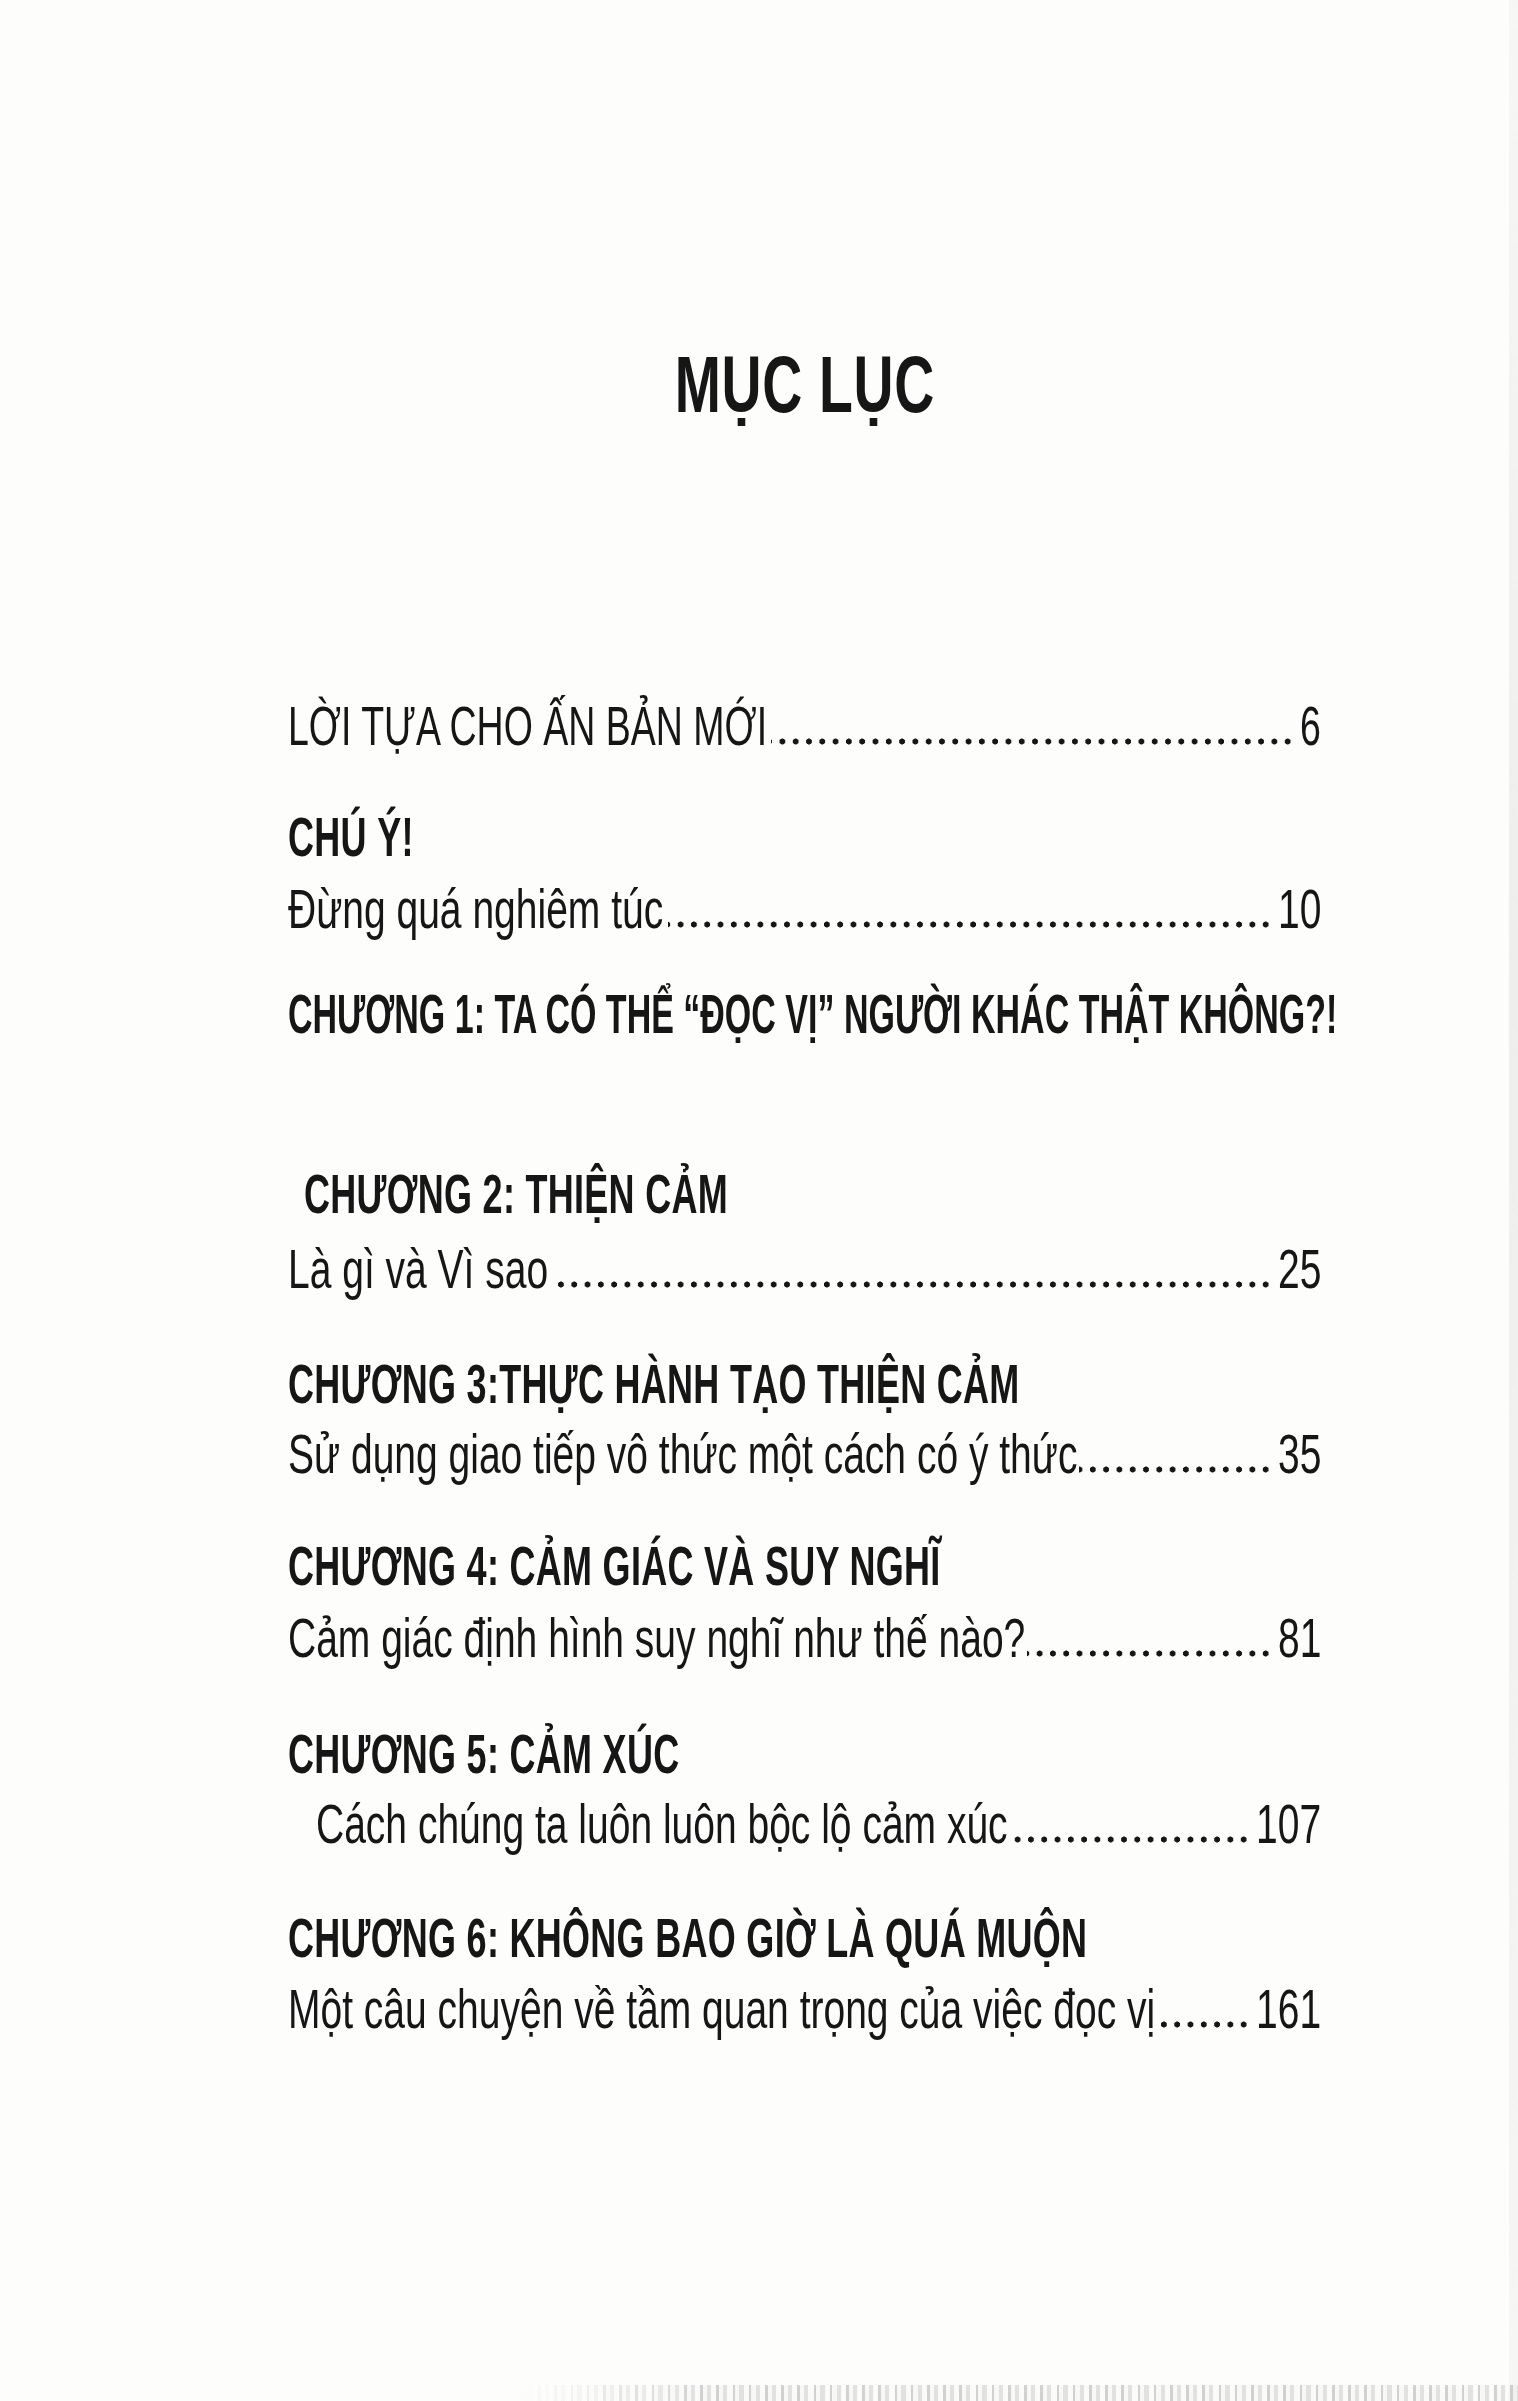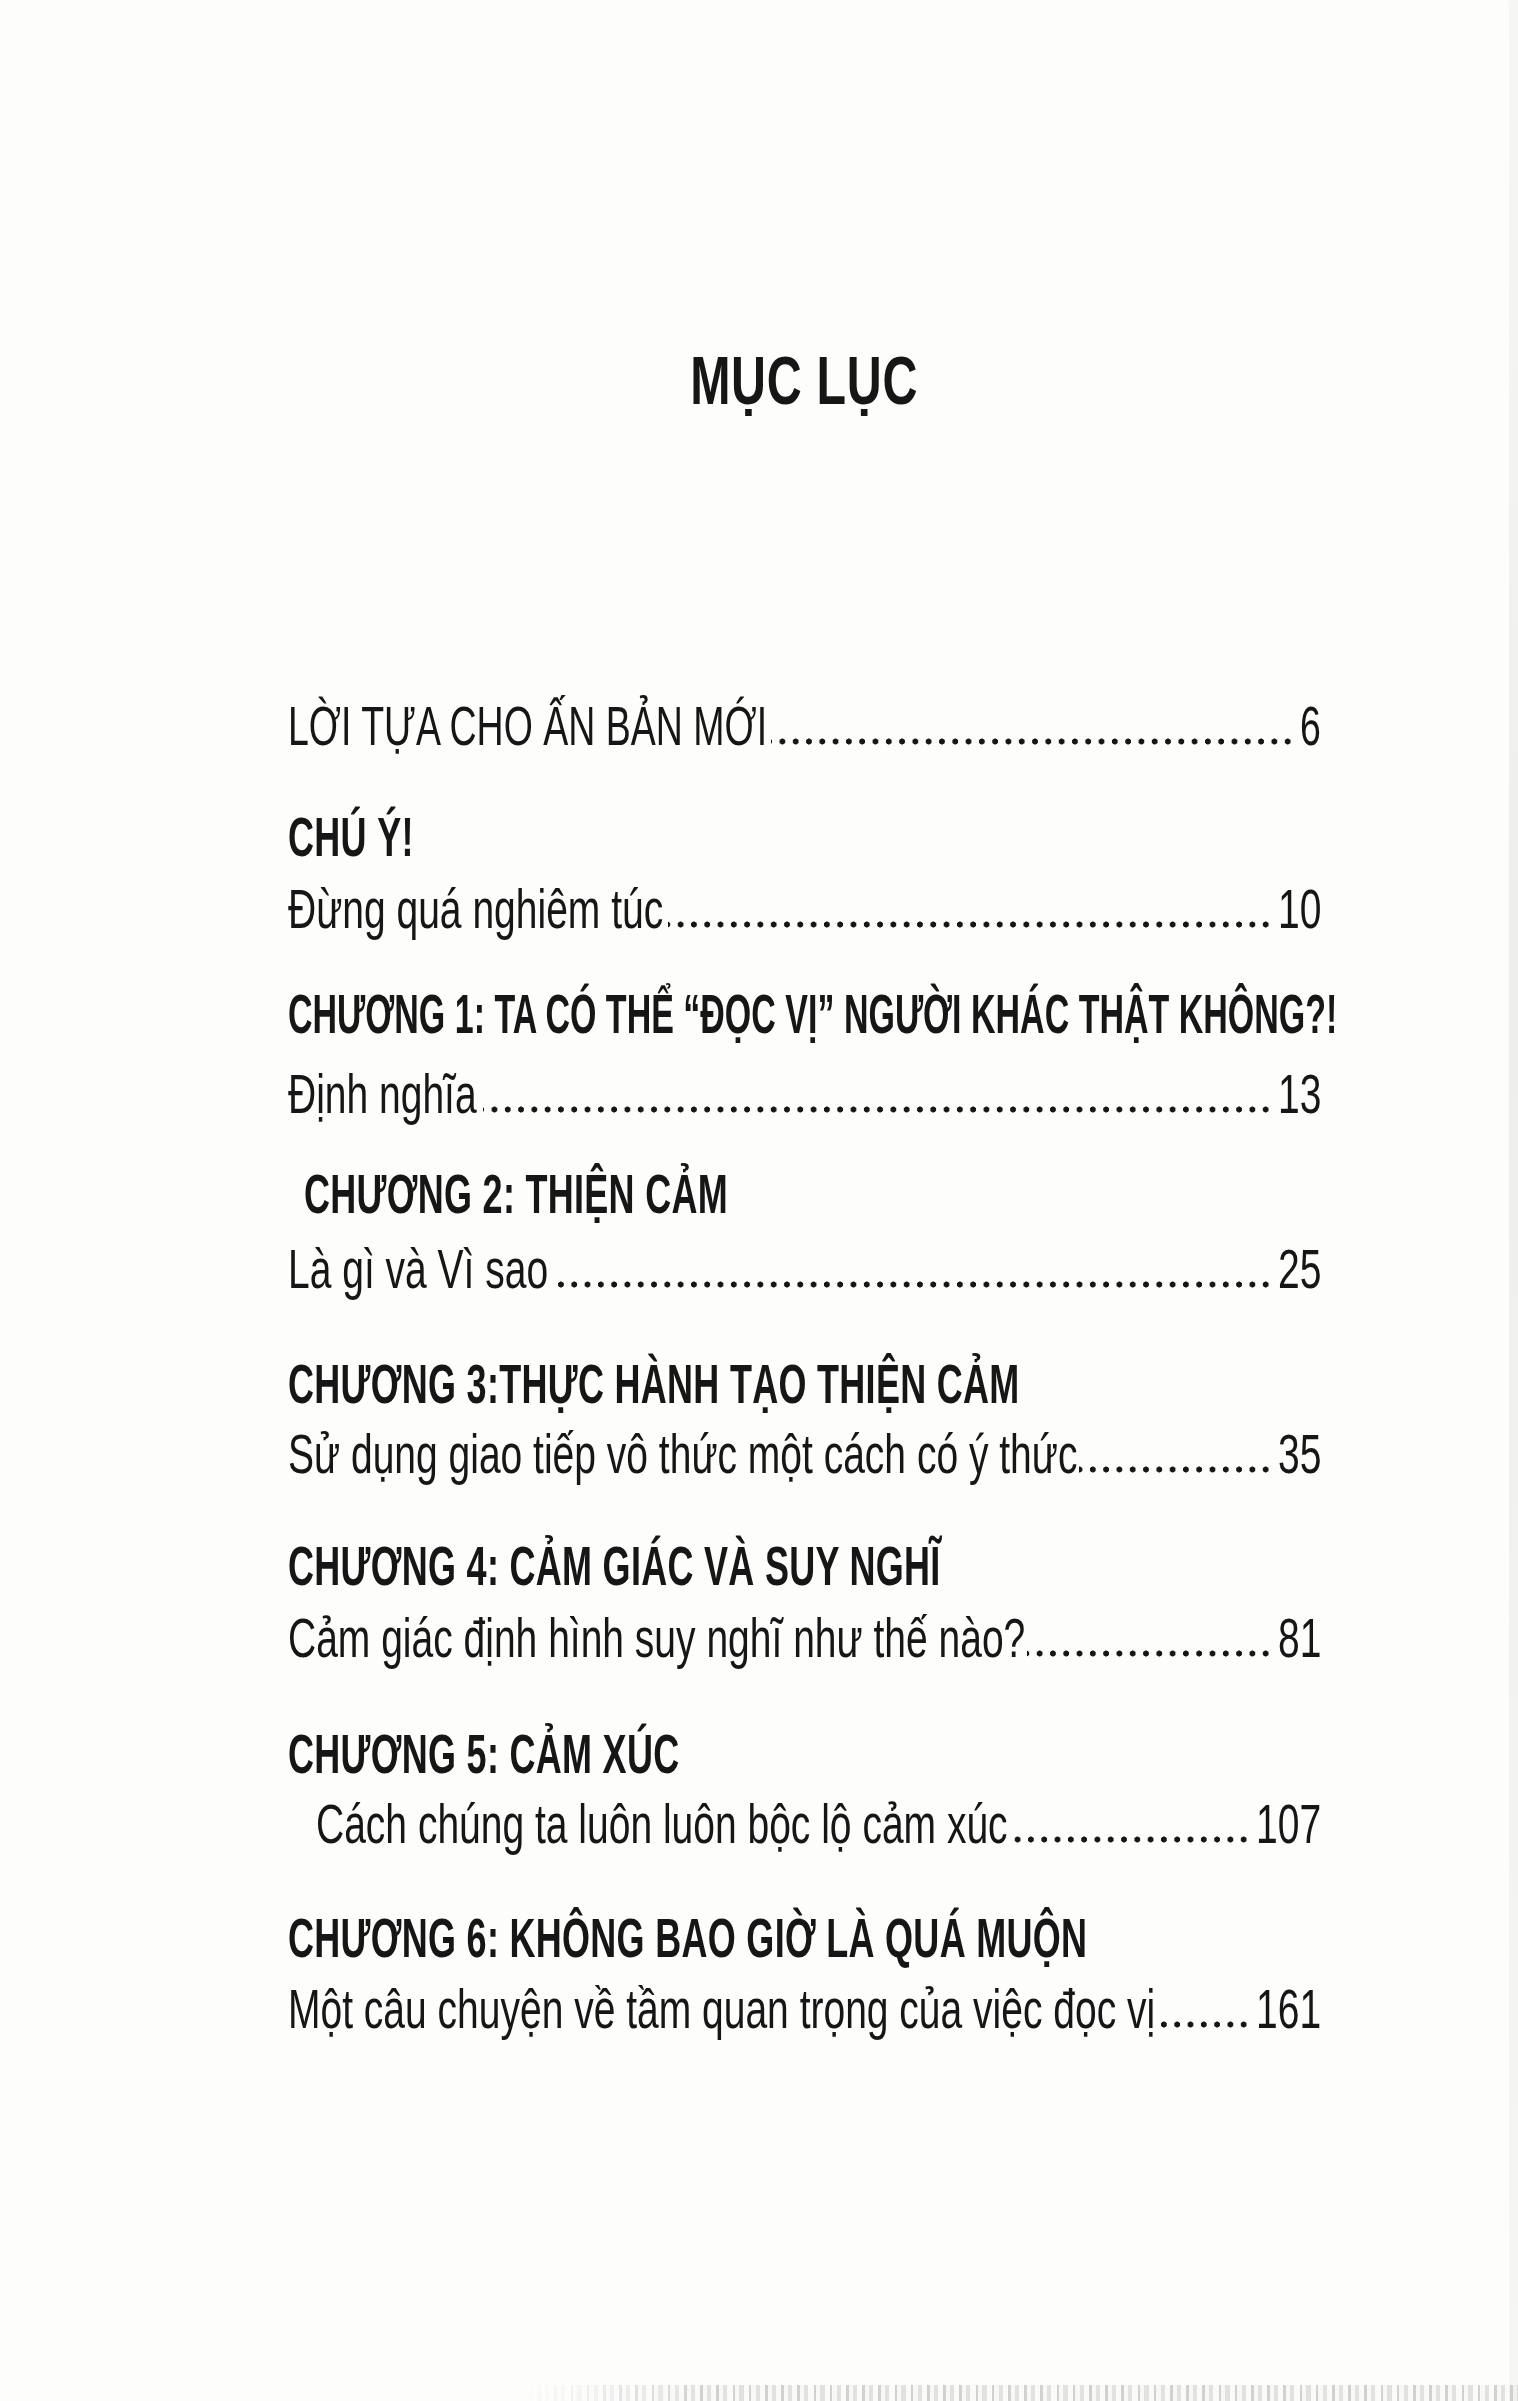--- a/index.html
+++ b/index.html
@@ -20,21 +20,21 @@
     inset: 0;
   }
   
   .toc-title {
     position: absolute;
     left: 288px;
     top: 353px;
     width: 1033px;
     height: 91px;
     text-align: center;
-    font-size: 62px;
+    font-size: 71px;
     font-weight: 700;
     line-height: 1;
     letter-spacing: 0.9px;
   }
   .toc-title .stretch {
     display: inline-block;
     transform: scale(0.78, 1.12);
     transform-origin: 50% 100%;
     white-space: nowrap;
   }
@@ -124,25 +124,20 @@
   <div class="row s" style="top:887px">
     <span class="fitw" style="width: 372px;"><span class="lbl">Đừng quá nghiêm túc</span></span>
     <span class="leader"></span>
     <span class="fitw" style="width: 43px;"><span class="lbl">10</span></span>
   </div>
 
   <div class="row h long" style="top:992px">
     <span class="fitw" style="width: 1041px;"><span class="lbl">CHƯƠNG 1: TA CÓ THỂ “ĐỌC VỊ” NGƯỜI KHÁC THẬT KHÔNG?!</span></span>
   </div>
 
-  <div class="row s" style="top:1072px">
-    <span class="fitw" style="width: 187px;"><span class="lbl">Định nghĩa</span></span>
-    <span class="leader"></span>
-    <span class="fitw" style="width: 43px;"><span class="lbl">13</span></span>
-  </div>
 
   <div class="row h" style="top:1172px">
     <span class="fitw" style="width: 421px; margin-left: 16px;"><span class="lbl">CHƯƠNG 2: THIỆN CẢM</span></span>
   </div>
 
   <div class="row s" style="top:1247px">
     <span class="fitw" style="width: 258px;"><span class="lbl">Là gì và Vì sao</span></span>
     <span class="leader"></span>
     <span class="fitw" style="width: 43px;"><span class="lbl">25</span></span>
   </div>

